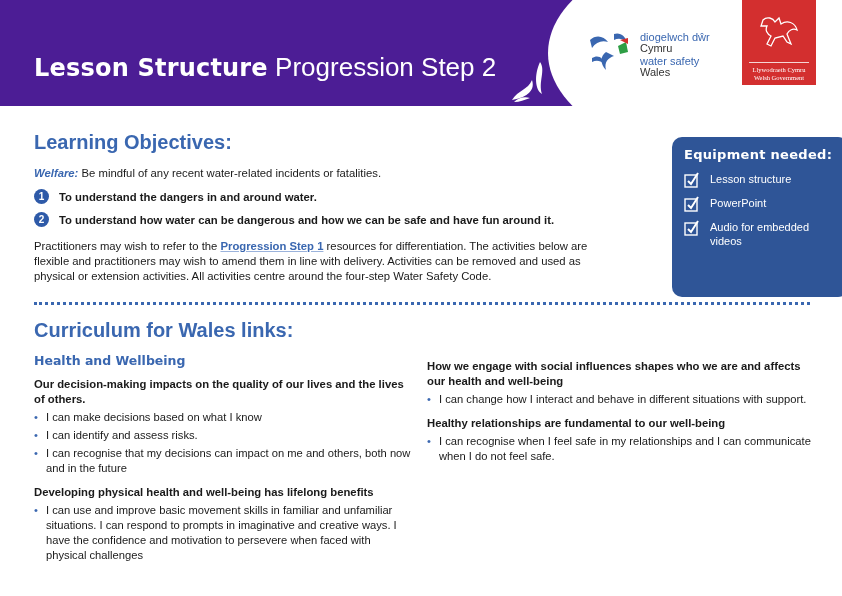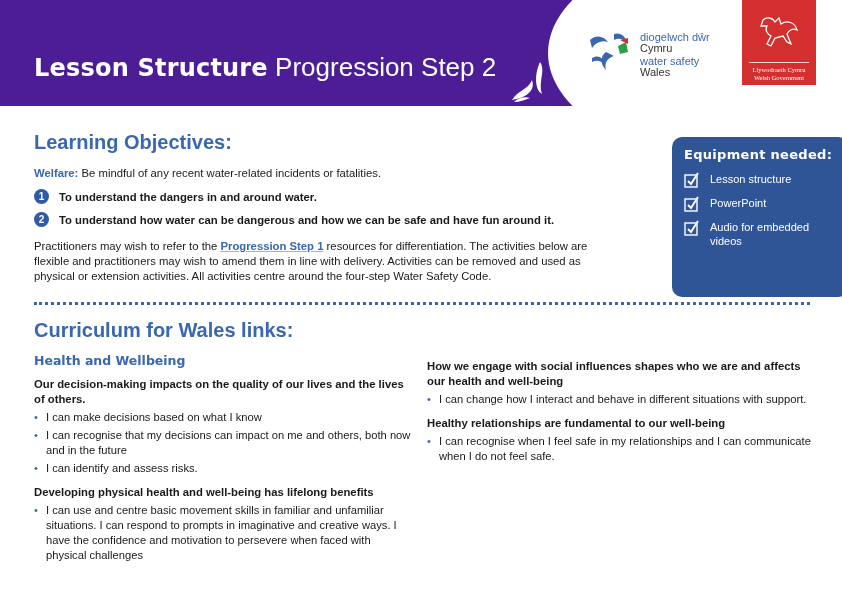--- a/index.html
+++ b/index.html
@@ -14,21 +14,21 @@
   .logo-dwr .lt { position: absolute; left: 54px; font-size: 11px; line-height: 11px; }
   .logo-dwr .blue { color: #3a67b0; font-weight: normal; }
   .logo-dwr .dark { color: #333; }
   .welsh-gov { position: absolute; left: 742px; top: 0; width: 74px; height: 85px; background: #d32f2f; color: #fff; text-align: center; }
   .welsh-gov .dragon { margin-top: 12px; font-size: 28px; line-height: 30px; }
   .welsh-gov .line { width: 60px; height: 1px; background: rgba(255,255,255,.8); margin: 6px auto 3px; }
   .welsh-gov .gtxt { font-size: 6.5px; line-height: 8px; font-family: "Liberation Serif", serif; }
 
   .h2 { color: #3a67b0; font-size: 20px; font-weight: bold; position: absolute; }
   .para { position: absolute; font-size: 11.3px; line-height: 15px; }
-  .welfare-label { color: #3a67b0; font-weight: bold; }
+  .welfare-label { color: #3a67b0; font-weight: bold; font-style: italic; }
   .obj { position: absolute; left: 34px; font-size: 11.3px; font-weight: bold; display: flex; align-items: center; }
   .num { width: 15px; height: 15px; border-radius: 50%; background: #2e5aa8; color: #fff; font-size: 10px; font-weight: bold; display: inline-flex; align-items: center; justify-content: center; margin-right: 10px; }
   .link { color: #3a67b0; font-weight: bold; text-decoration: underline; text-decoration-color: #9bb3dc; }
   .dots { position: absolute; left: 34px; top: 302px; width: 776px; border-top: 3px dotted #3a67b0; }
 
   .equip { position: absolute; left: 632px; top: 137px; width: 176px; height: 160px; background: #2f5597; border-radius: 10px; color: #fff; padding: 10px 12px; margin-left: 40px; }
   .equip h3 { font-family: "DejaVu Sans", sans-serif; font-size: 13px; font-weight: 900; margin-bottom: 10px; letter-spacing: 0.3px; }
   .eq-item { display: flex; align-items: flex-start; font-size: 11px; line-height: 14px; margin-bottom: 8px; }
   .chk { width: 16px; height: 16px; margin-right: 10px; flex: none; }
 
@@ -126,27 +126,27 @@
 
 <div class="dots"></div>
 
 <div class="h2" style="left:34px; top:319px;">Curriculum for Wales links:</div>
 <div class="sub" style="left:34px; top:353px;">Health and Wellbeing</div>
 
 <div class="col" style="left:34px; top:377px; width:380px;">
   <h4>Our decision-making impacts on the quality of our lives and the lives of others.</h4>
   <ul>
     <li>I can make decisions based on what I know</li>
+    <li>I can identify and assess risks.</li>
     <li>I can recognise that my decisions can impact on me and others, both now and in the future</li>
-    <li>I can identify and assess risks.</li>
   </ul>
   <div class="gap"></div>
   <h4>Developing physical health and well-being has lifelong benefits</h4>
   <ul>
-    <li>I can use and centre basic movement skills in familiar and unfamiliar situations. I can respond to prompts in imaginative and creative ways. I have the confidence and motivation to persevere when faced with physical challenges</li>
+    <li>I can use and improve basic movement skills in familiar and unfamiliar situations. I can respond to prompts in imaginative and creative ways. I have the confidence and motivation to persevere when faced with physical challenges</li>
   </ul>
 </div>
 
 <div class="col" style="left:427px; top:353px; width:385px;">
   <div class="gap"></div>
   <h4>How we engage with social influences shapes who we are and affects our health and well-being</h4>
   <ul>
     <li>I can change how I interact and behave in different situations with support.</li>
   </ul>
   <div class="gap"></div>

